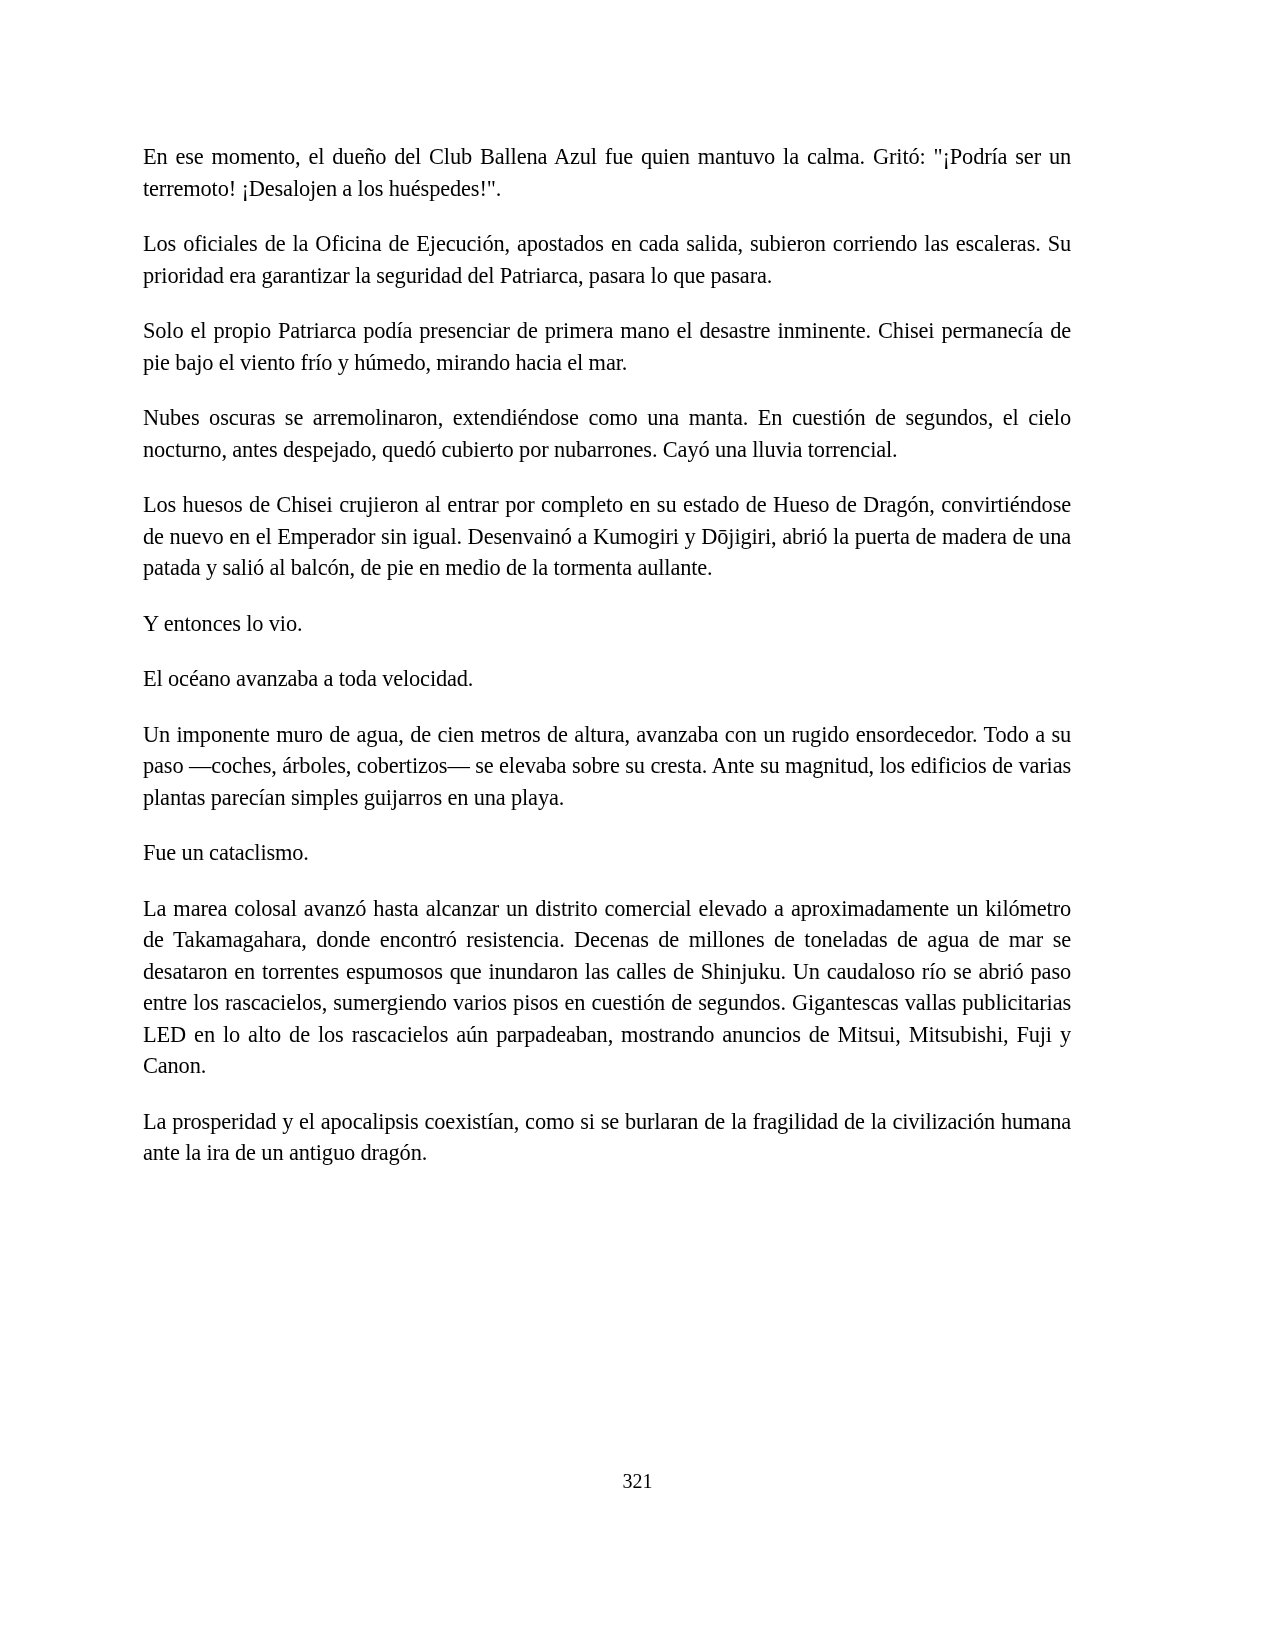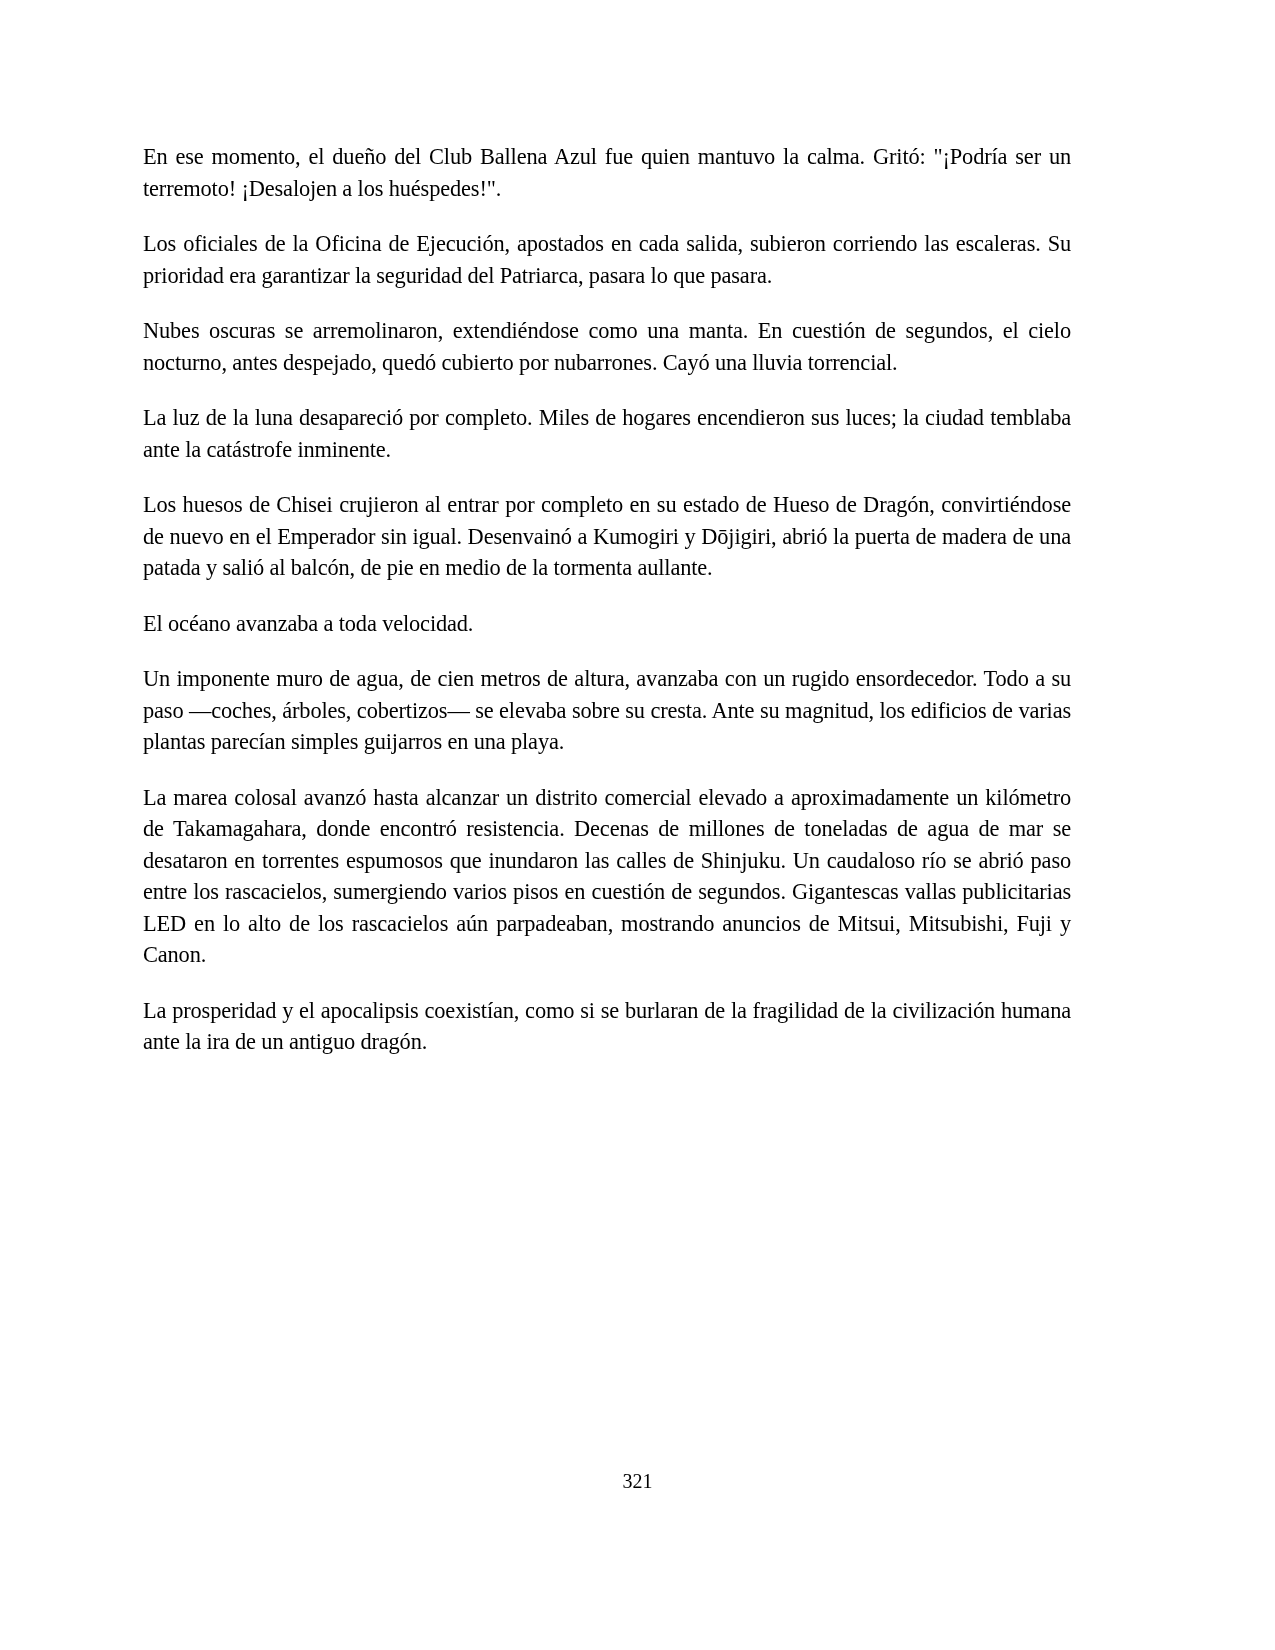--- a/index.html
+++ b/index.html
@@ -49,22 +49,24 @@
       line-height: 26px;
     }
   </style>
 </head>
 <body>
 
 <div class="page">
   <div class="body-text">
     <p class="para">En ese momento, el dueño del Club Ballena Azul fue quien mantuvo la calma. Gritó: "¡Podría ser un terremoto! ¡Desalojen a los huéspedes!".</p>
     <p class="para">Los oficiales de la Oficina de Ejecución, apostados en cada salida, subieron corriendo las escaleras. Su prioridad era garantizar la seguridad del Patriarca, pasara lo que pasara.</p>
+    <p class="para">Solo el propio Patriarca podía presenciar de primera mano el desastre inminente. Chisei permanecía de pie bajo el viento frío y húmedo, mirando hacia el mar.</p>
     <p class="para">Nubes oscuras se arremolinaron, extendiéndose como una manta. En cuestión de segundos, el cielo nocturno, antes despejado, quedó cubierto por nubarrones. Cayó una lluvia torrencial.</p>
-    <p class="para">La luz de la luna desapareció por completo. Miles de hogares encendieron sus luces; la ciudad temblaba ante la catástrofe inminente.</p>
     <p class="para">Los huesos de Chisei crujieron al entrar por completo en su estado de Hueso de Dragón, convirtiéndose de nuevo en el Emperador sin igual. Desenvainó a Kumogiri y Dōjigiri, abrió la puerta de madera de una patada y salió al balcón, de pie en medio de la tormenta aullante.</p>
+    <p class="para">Y entonces lo vio.</p>
     <p class="para">El océano avanzaba a toda velocidad.</p>
     <p class="para">Un imponente muro de agua, de cien metros de altura, avanzaba con un rugido ensordecedor. Todo a su paso —coches, árboles, cobertizos— se elevaba sobre su cresta. Ante su magnitud, los edificios de varias plantas parecían simples guijarros en una playa.</p>
+    <p class="para">Fue un cataclismo.</p>
     <p class="para">La marea colosal avanzó hasta alcanzar un distrito comercial elevado a aproximadamente un kilómetro de Takamagahara, donde encontró resistencia. Decenas de millones de toneladas de agua de mar se desataron en torrentes espumosos que inundaron las calles de Shinjuku. Un caudaloso río se abrió paso entre los rascacielos, sumergiendo varios pisos en cuestión de segundos. Gigantescas vallas publicitarias LED en lo alto de los rascacielos aún parpadeaban, mostrando anuncios de Mitsui, Mitsubishi, Fuji y Canon.</p>
     <p class="para">La prosperidad y el apocalipsis coexistían, como si se burlaran de la fragilidad de la civilización humana ante la ira de un antiguo dragón.</p>
   </div>
   <div class="page-number">321</div>
 </div>
 
 </body></html>

